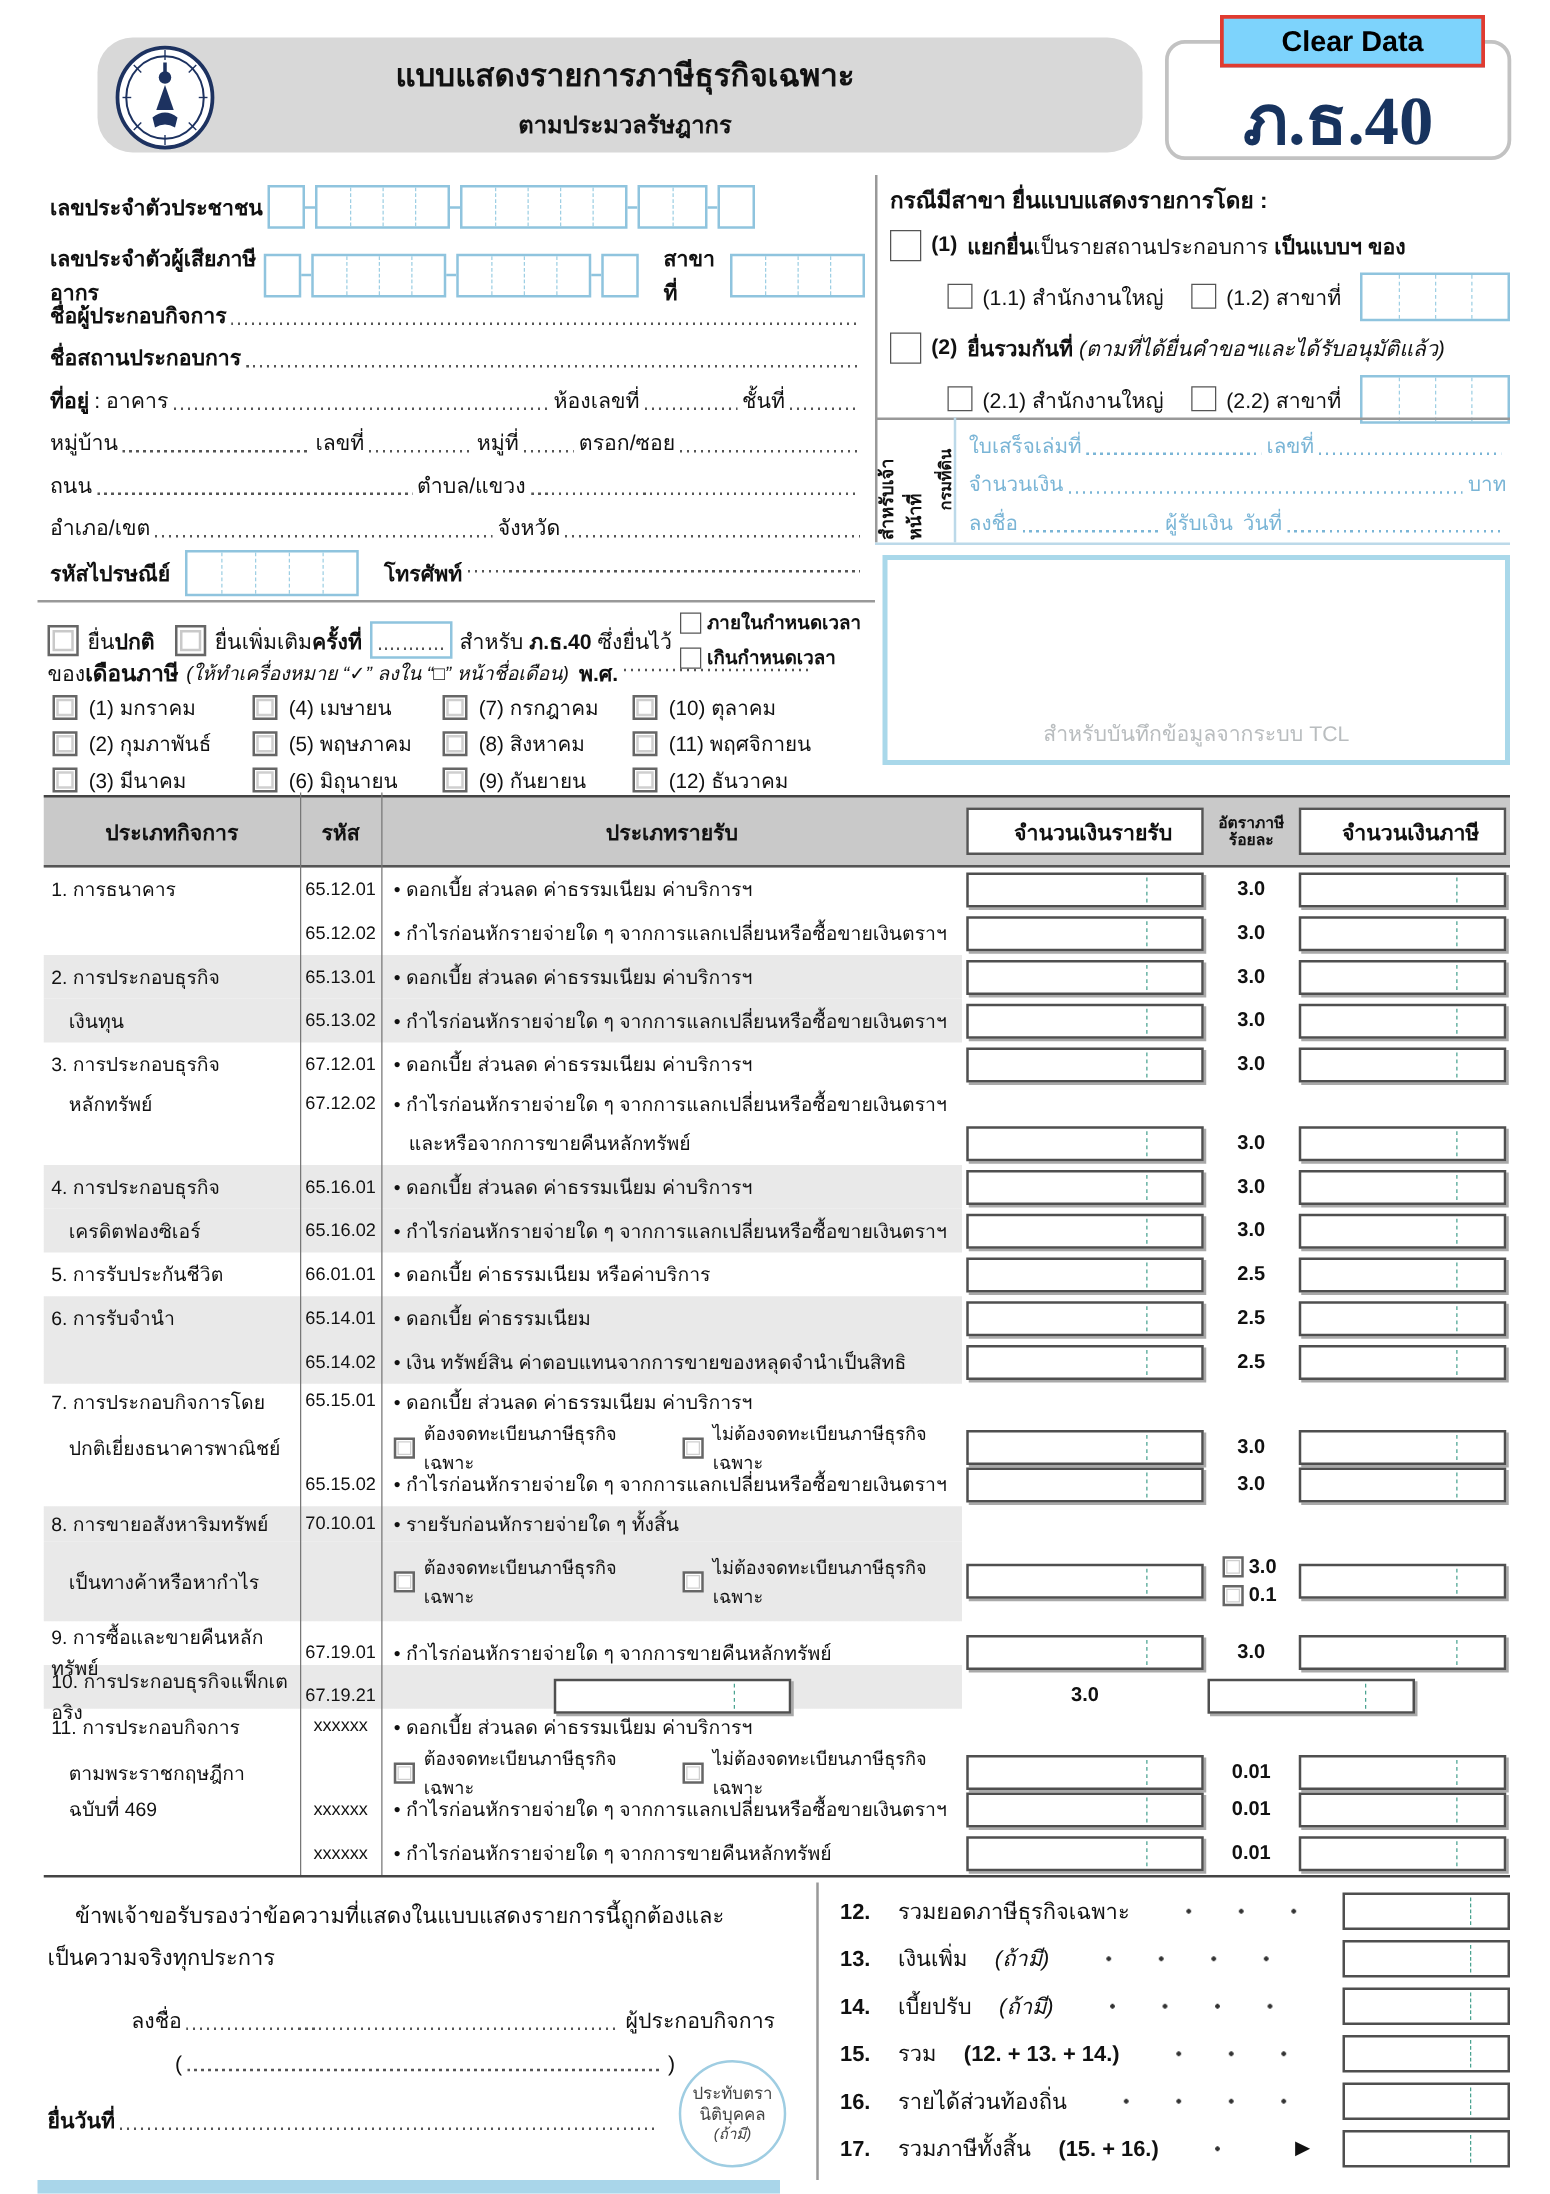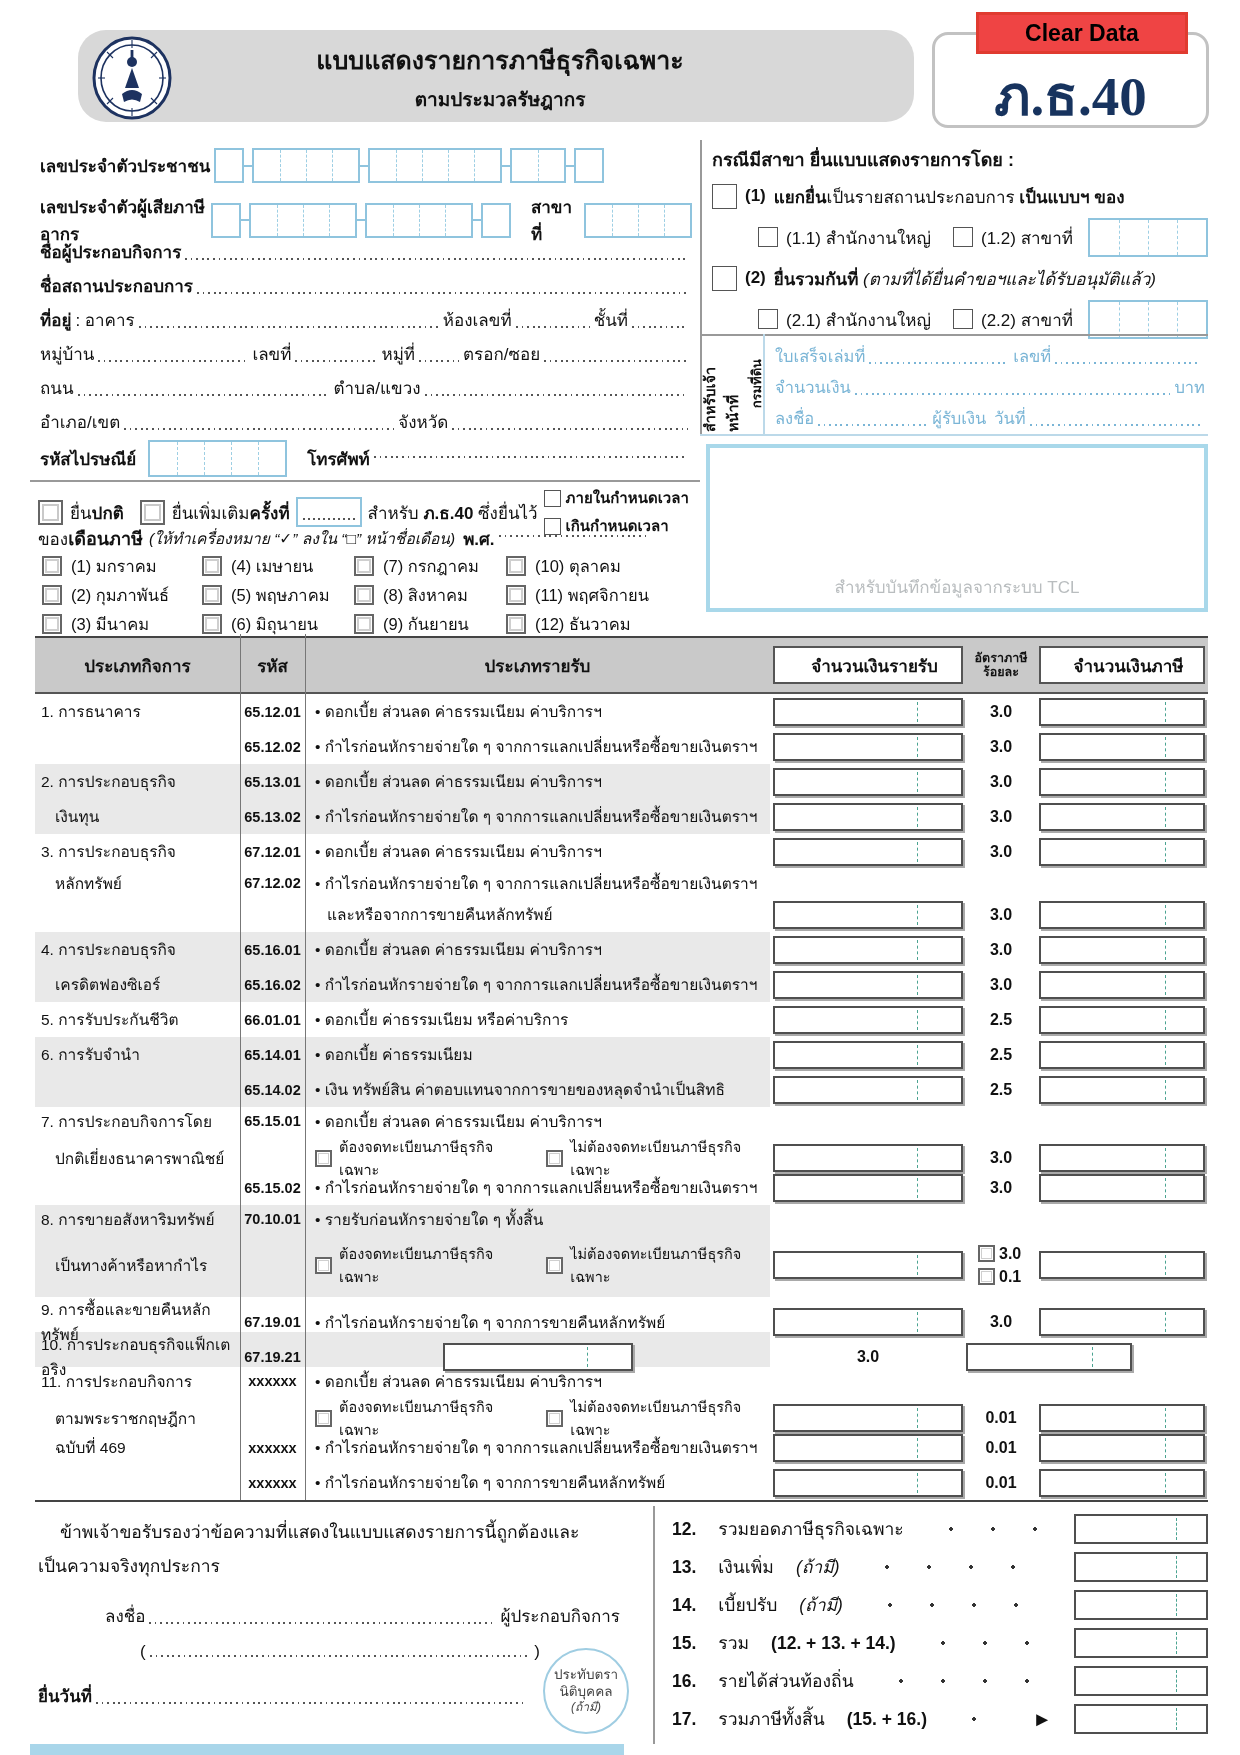--- a/index.html
+++ b/index.html
@@ -11,21 +11,21 @@
   .hdr-band { position:absolute; left:78px; top:30px; width:836px; height:92px;
               background:#d8d8d8; border-radius:28px; }
   .hdr-title { position:absolute; left:180px; top:40px; width:640px; text-align:center;
                font-size:25px; font-weight:bold; }
   .hdr-sub   { position:absolute; left:180px; top:84px; width:640px; text-align:center;
                font-size:19px; font-weight:bold; }
   .logo { position:absolute; left:92px; top:36px; }
   .form-box { position:absolute; left:932px; top:32px; width:277px; height:96px;
               background:#fff; border:3px solid #c2c2c2; border-radius:16px; }
   .clear-btn { position:absolute; left:976px; top:12px; width:212px; height:42px;
-               background:#ef4444; border:3px solid #e03b30; display:flex; align-items:center;
+               background:#7dd3fc; border:3px solid #e03b30; display:flex; align-items:center;
                justify-content:center; font-weight:bold; font-size:23px; color:#000; cursor:pointer; }
   .form-code { position:absolute; left:932px; top:52px; width:277px; text-align:center;
                font-family:"Liberation Serif","DejaVu Serif",serif; font-weight:bold;
                font-size:55px; color:#17335e; }
 
   
   .frow { position:absolute; display:flex; align-items:flex-end; font-size:17px; }
   .lbl-b { font-weight:bold; }
   .dots { flex:1; height:2px; margin:0 4px 5px 4px;
           background-image:repeating-linear-gradient(to right,#555 0 1.8px,transparent 1.8px 5.6px); }
@@ -88,21 +88,21 @@
   .tbody { border-bottom:2px solid #444; position:relative; }
   .colsep1 { position:absolute; left:205px; top:-60px; bottom:0; width:1px; background:#777; }
   .colsep2 { position:absolute; left:270px; top:-60px; bottom:0; width:1px; background:#777; }
   .trow { display:grid; grid-template-columns:205px 65px 465px 196px 70px 172px;
           align-items:center; height:35px; font-size:15.5px; }
   .trow.h-text { height:28px; }
   .trow.h-tall { height:64px; }
   .trow.shade { background:linear-gradient(to right,#e9e9e9 0,#e9e9e9 735px,transparent 735px); }
   .c-biz { padding-left:6px; font-size:15.5px; }
   .c-biz.sub { padding-left:20px; }
-  .c-code { text-align:center; font-weight:bold; font-size:14.5px; }
+  .c-code { text-align:center; font-weight:normal; font-size:14.5px; }
   .c-desc { padding-left:10px; }
   .c-desc.cont { padding-left:22px; }
   .c-desc .cbline { display:flex; align-items:center; gap:7px; font-size:14.5px; }
   .c-desc .cbline .gap { width:10px; }
   .moneybox { width:190px; height:28px; background:#fff; border:2px solid #4f4f4f;
               box-shadow:2px 2px 0 #a9a9a9; position:relative; margin:0 auto; cursor:text; }
   .moneybox::after { content:""; position:absolute; right:23%; top:2px; bottom:2px;
               border-left:1.6px dashed #4aa391; }
   .moneybox.tax { width:166px; }
   .c-rate { text-align:center; font-weight:bold; font-size:16px; }

